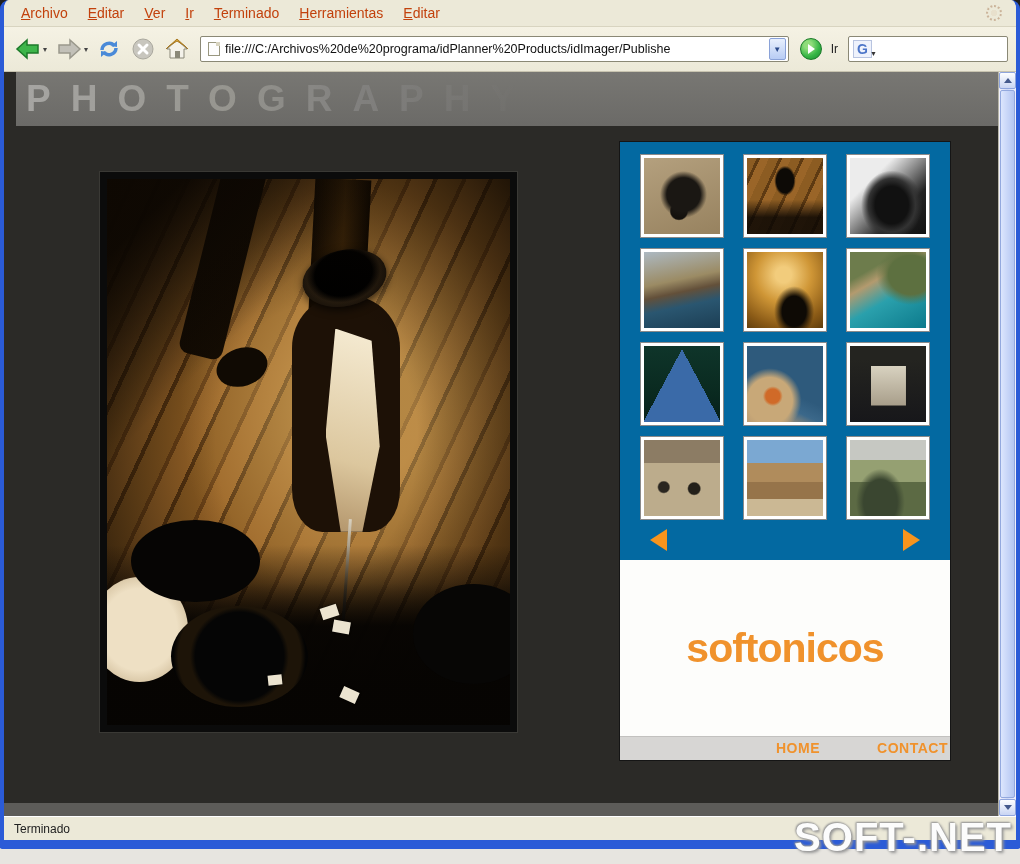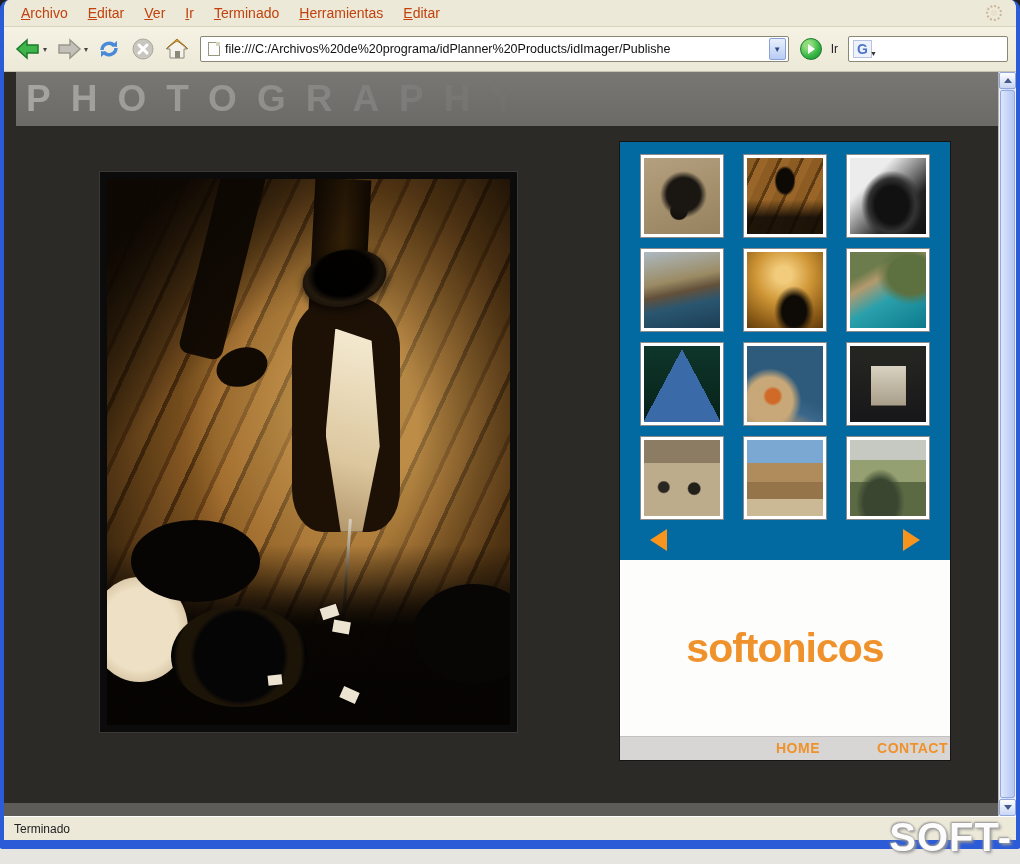--- a/index.html
+++ b/index.html
@@ -339,13 +339,14 @@
   </div>
 
   <div class="statusbar">
     <span class="status-text">Terminado</span>
   </div>
 
 </div>
 
 <div class="watermark">
   <span>SOFT-</span>
+    <span>.NET</span>
 </div>
 
 </body></html>

